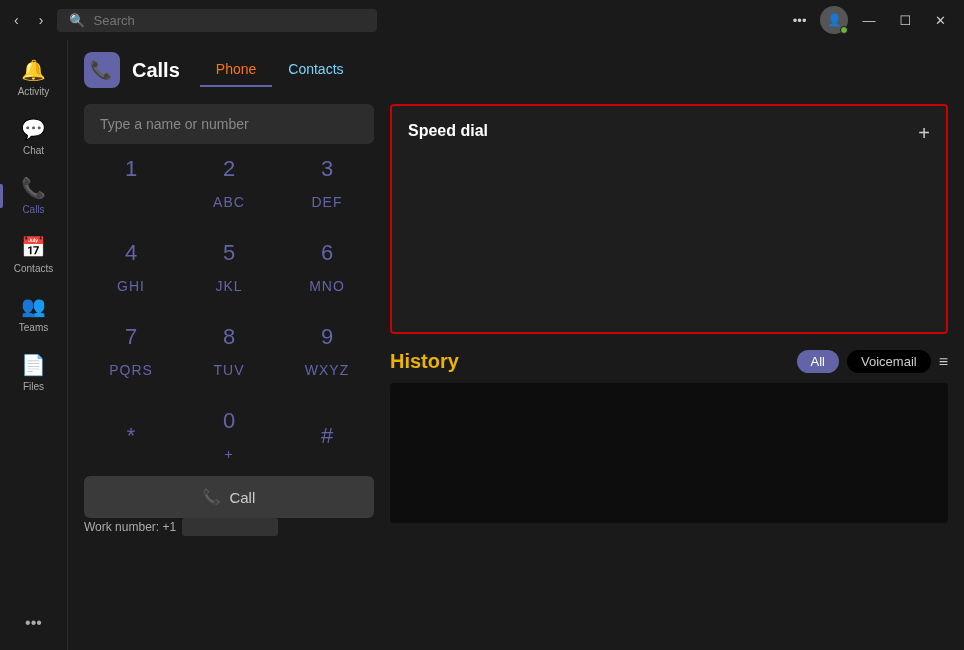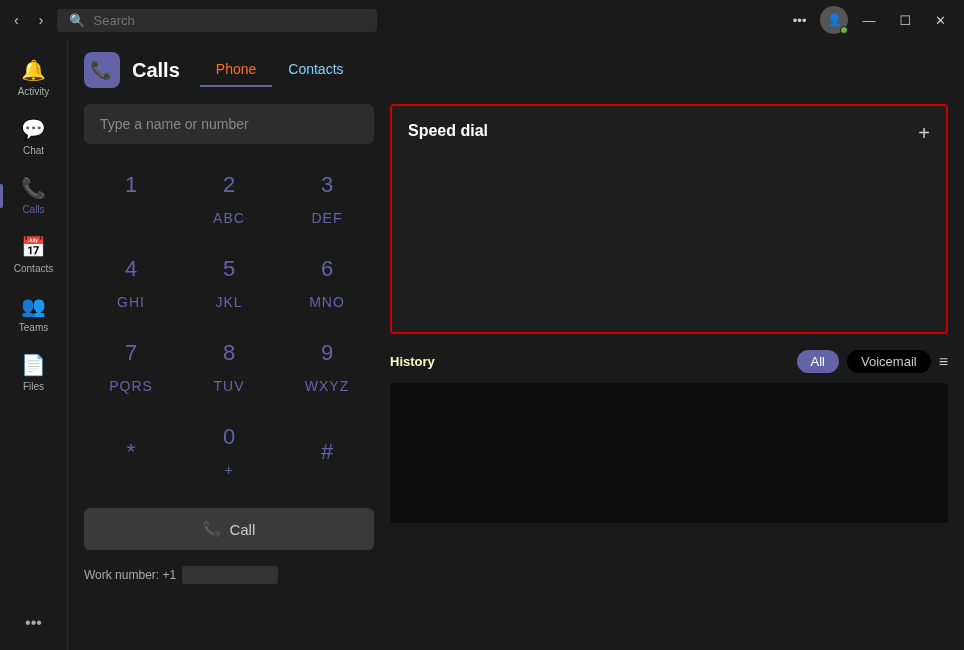--- a/index.html
+++ b/index.html
@@ -196,21 +196,20 @@
       padding: 16px;
       gap: 16px;
       overflow: hidden;
     }
 
     
     .dial-section {
       width: 290px;
       display: flex;
       flex-direction: column;
-      gap: 16px;
     }
     .dial-input {
       background: #2d2d2d;
       border: none;
       border-radius: 6px;
       padding: 12px 16px;
       color: #ccc;
       font-size: 14px;
       width: 100%;
       outline: none;
@@ -313,23 +312,23 @@
     }
 
     .history-section {}
     .history-header {
       display: flex;
       align-items: center;
       justify-content: space-between;
       margin-bottom: 10px;
     }
     .history-title {
-      font-size: 13px;
+      font-size: 20px;
       font-weight: 600;
-      color: #fef9c3;
+      color: #eab308;
     }
     .history-filters {
       display: flex;
       align-items: center;
       gap: 8px;
     }
     .filter-btn {
       padding: 4px 14px;
       border-radius: 20px;
       border: none;

